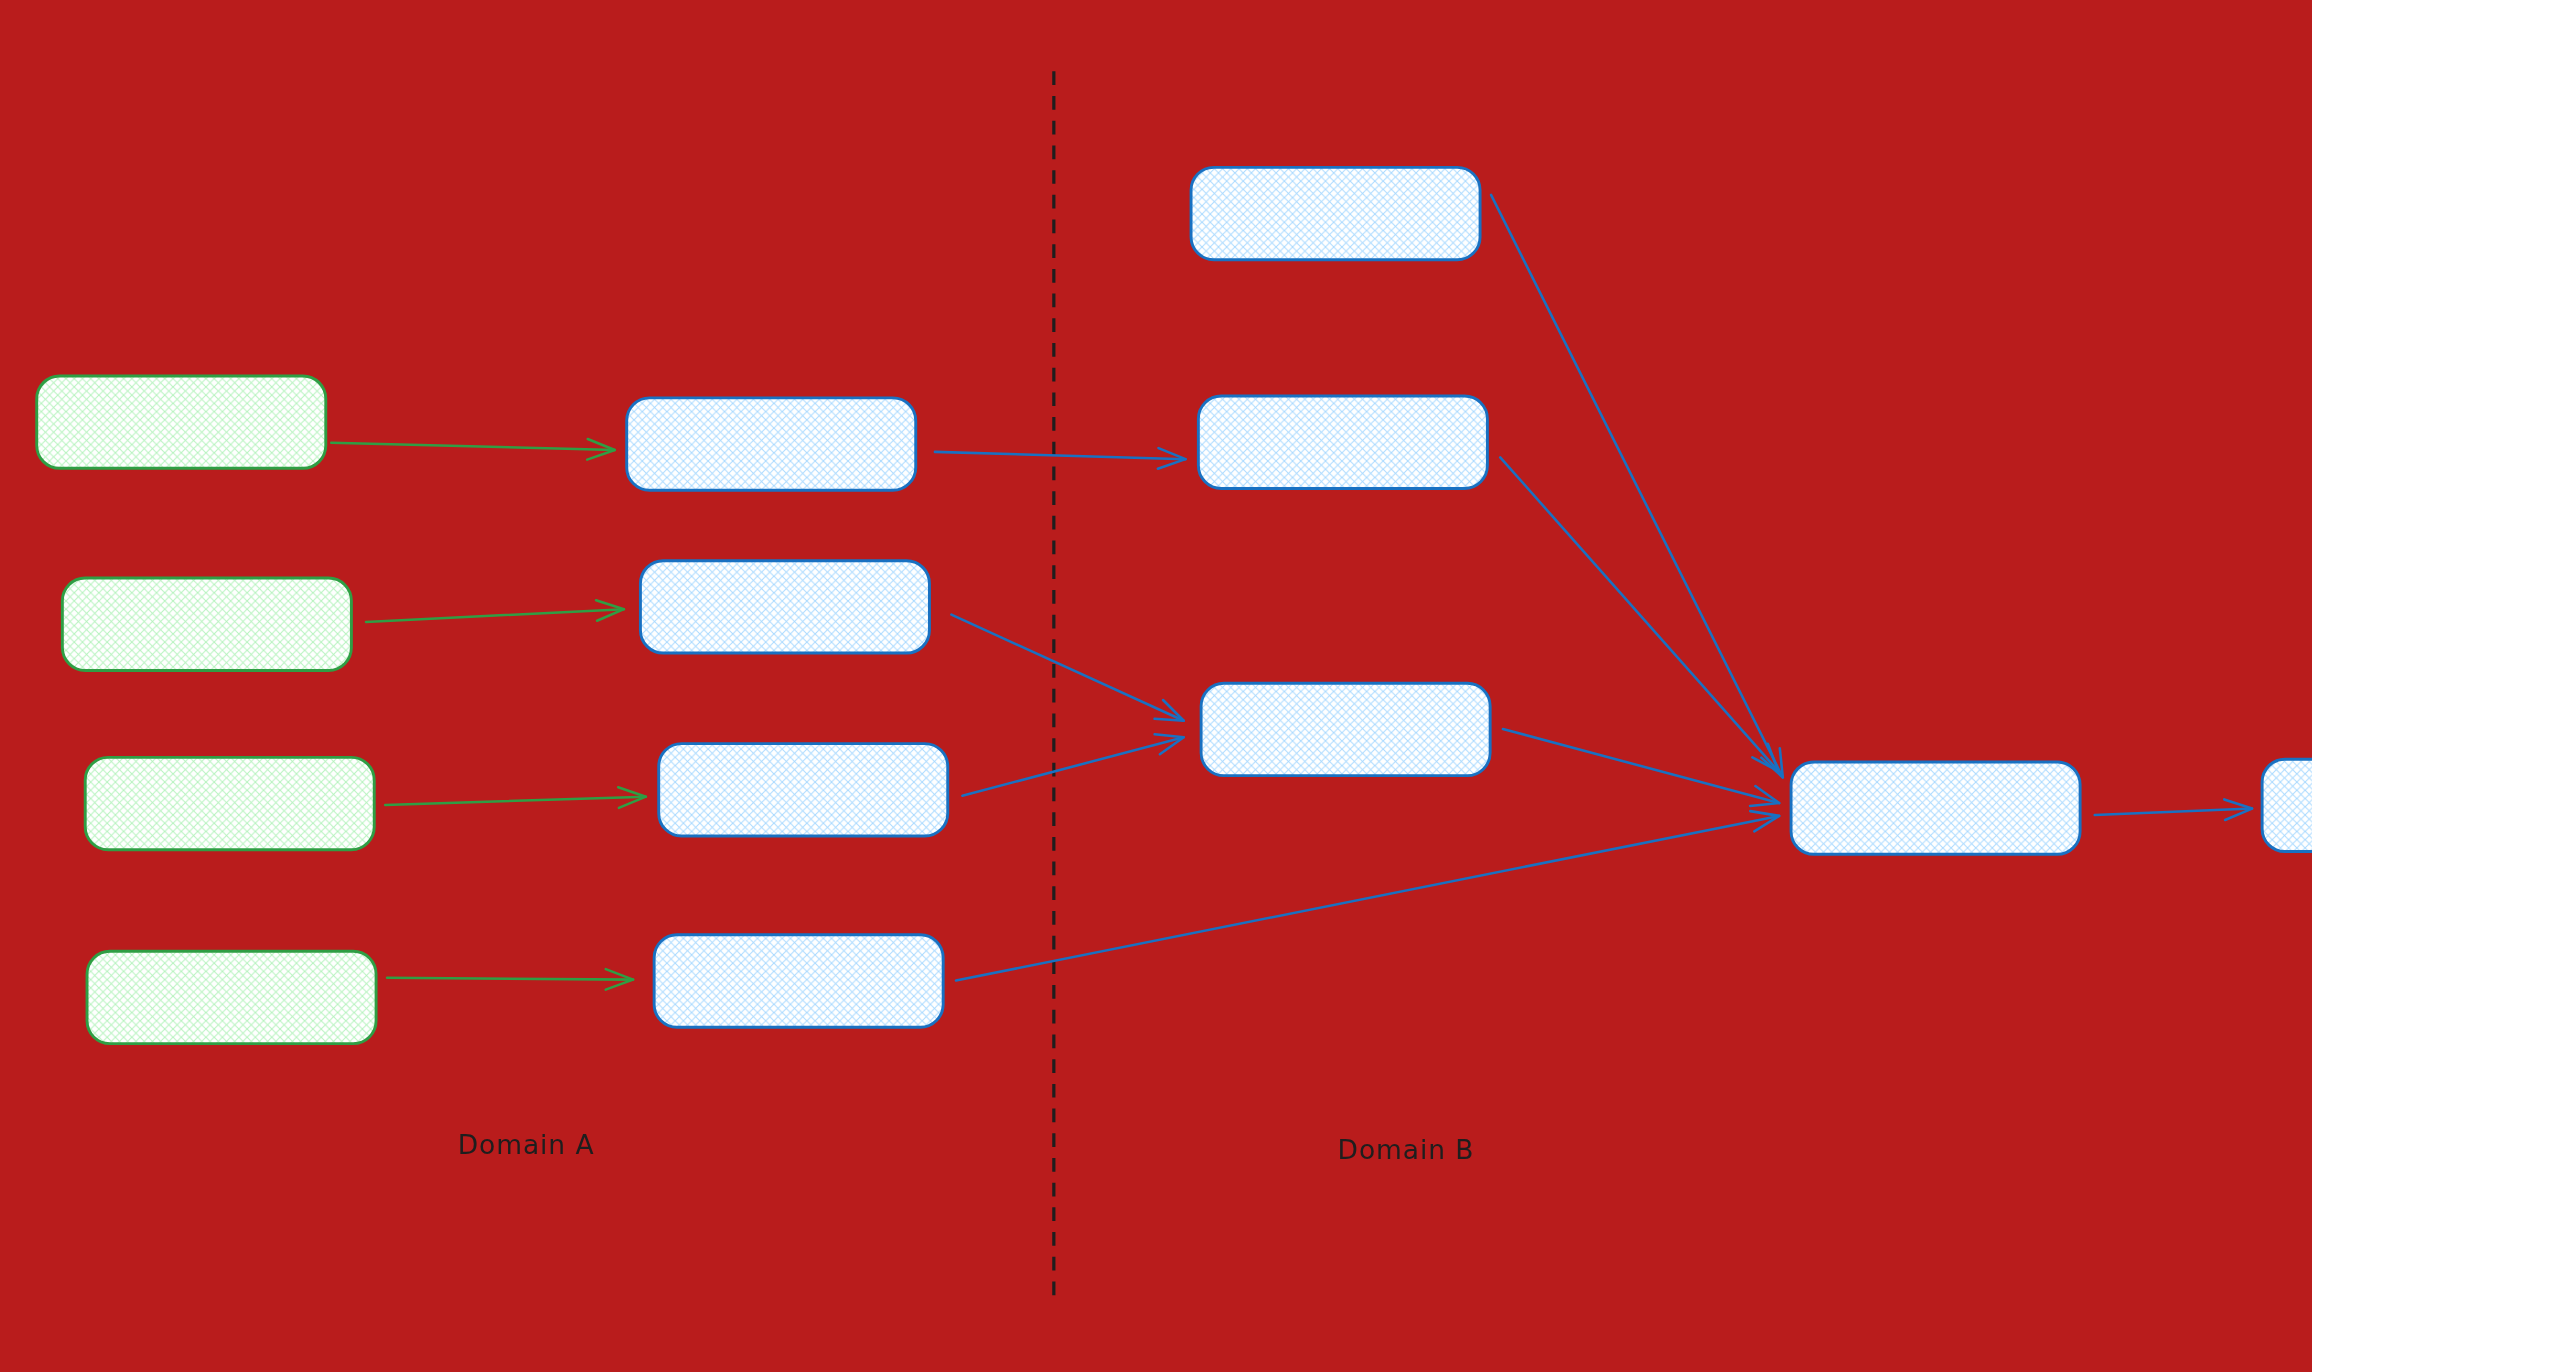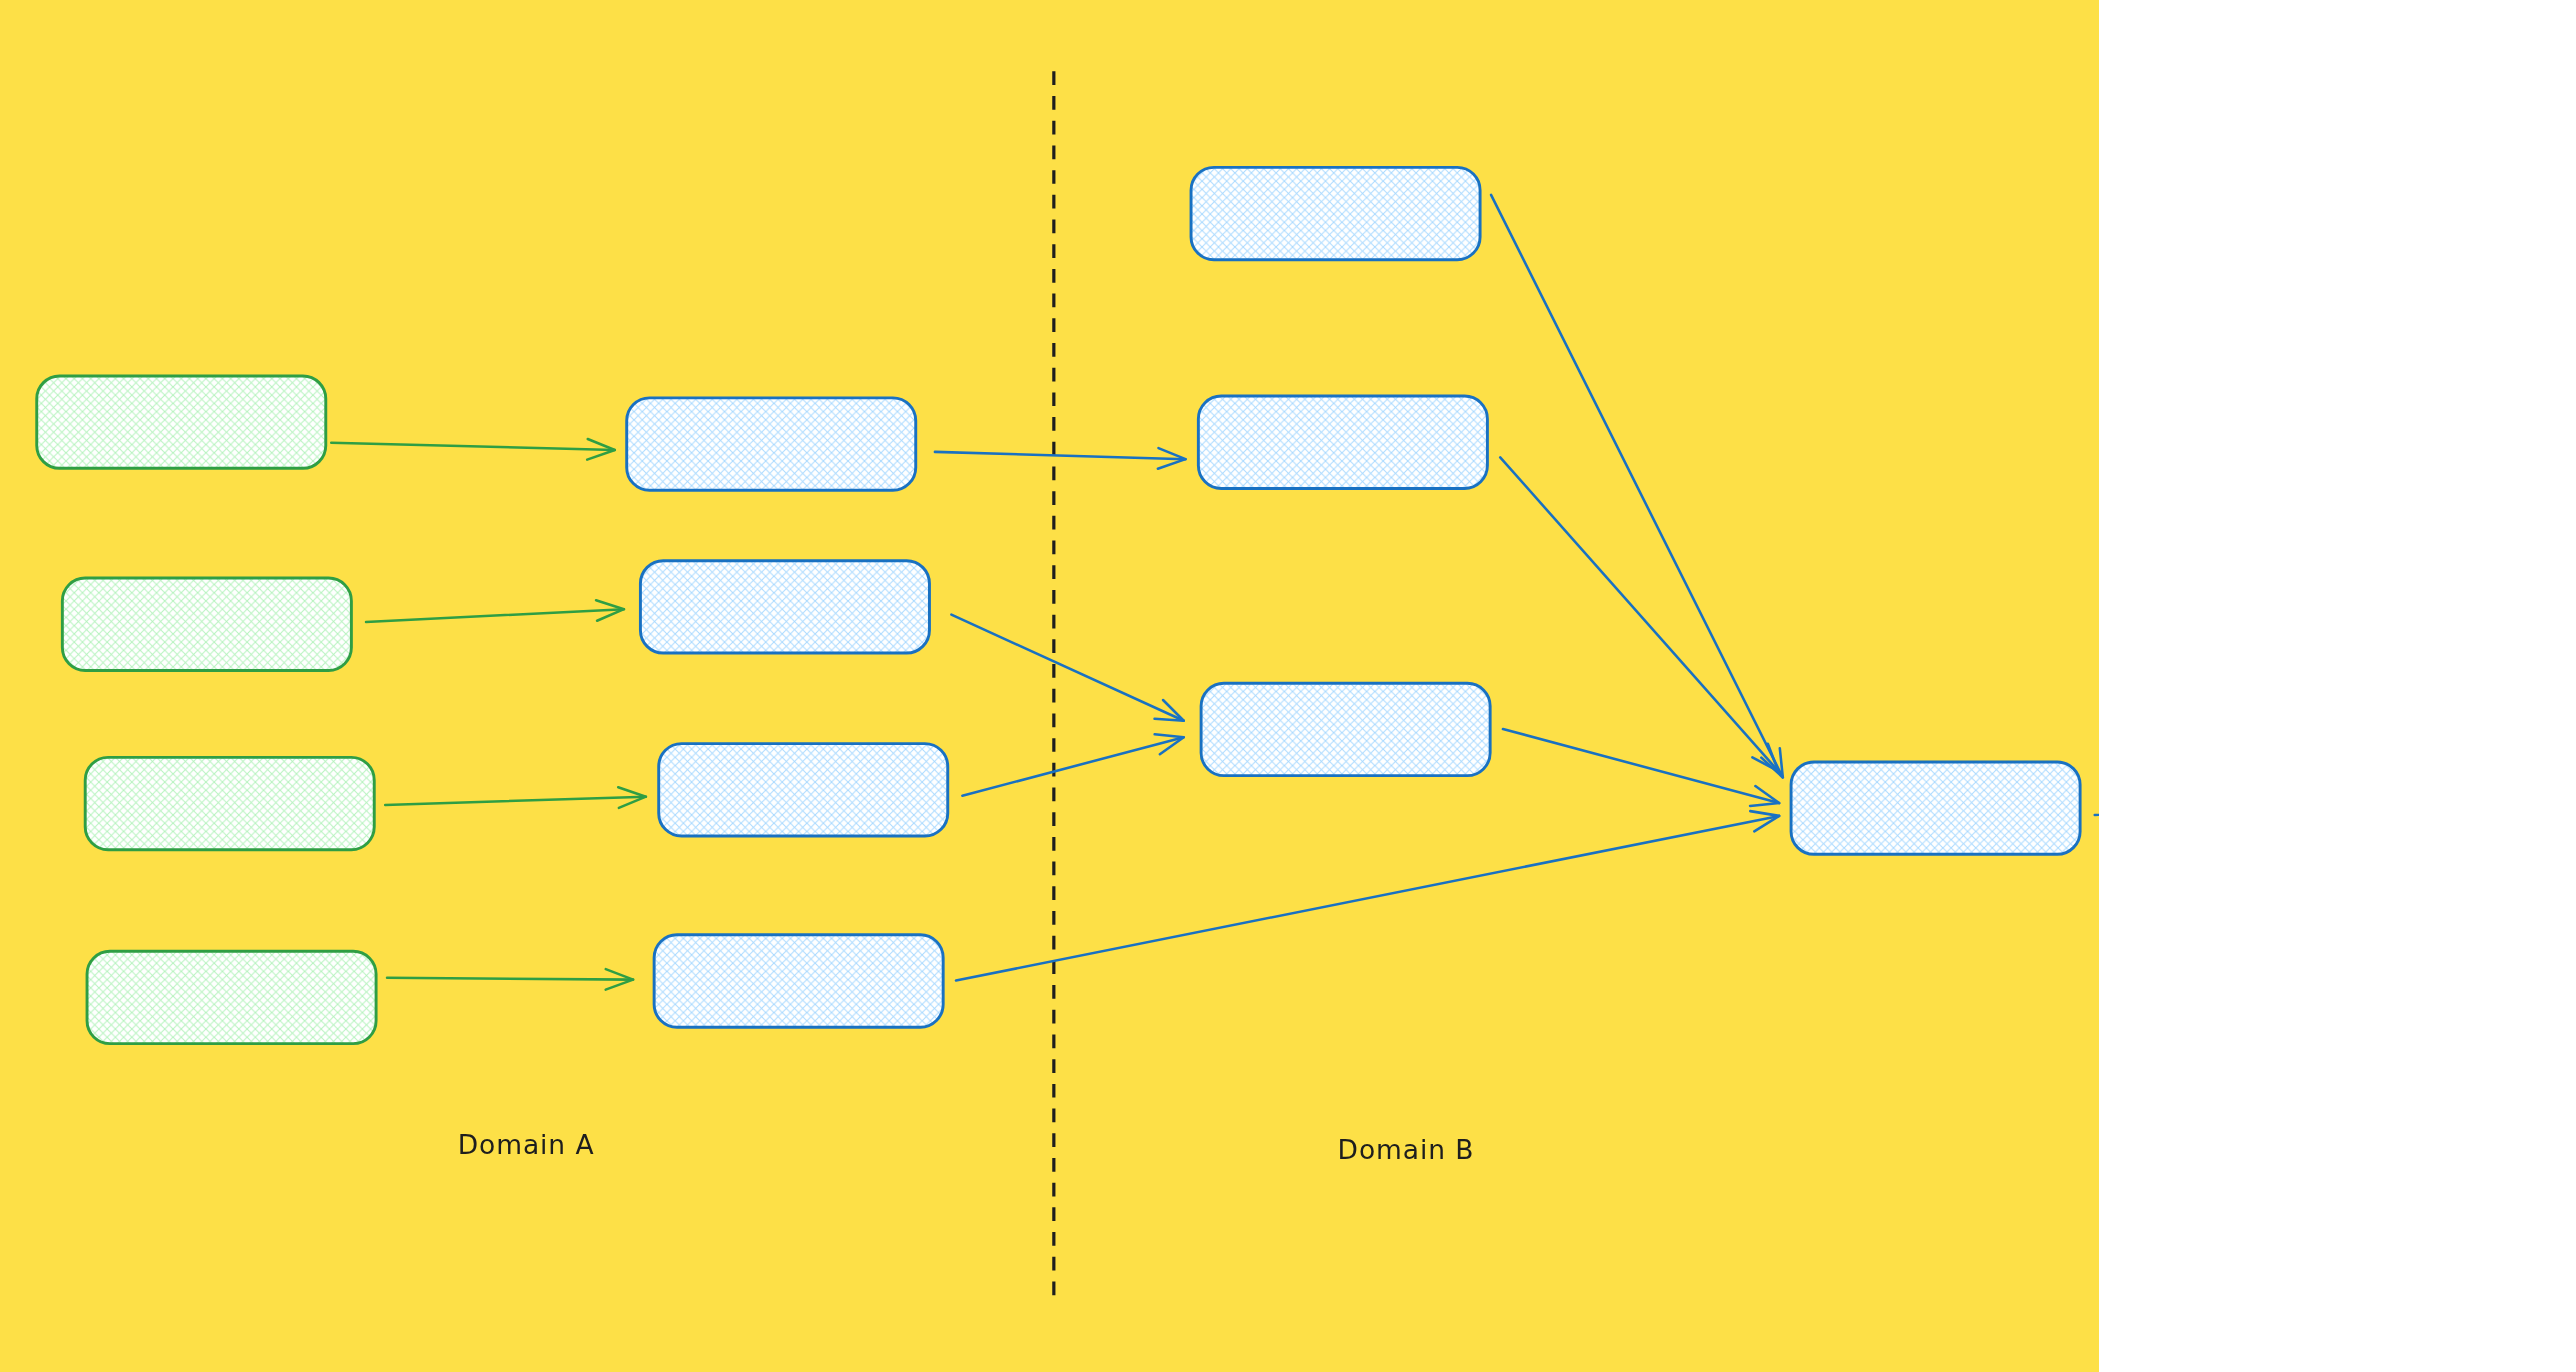--- a/index.html
+++ b/index.html
@@ -3,23 +3,23 @@
 <meta charset="utf-8">
 <style>
   html, body {
     margin: 0;
     padding: 0;
     background: #ffffff;
     font-family: "DejaVu Sans", "Liberation Sans", sans-serif;
   }
   .canvas-wrap {
     position: relative;
-    width: 2099px;
+    width: 2312px;
     height: 1372px;
-    background: #fde047;
+    background: #b91c1c;
     overflow: hidden;
   }
   svg.diagram {
     position: absolute;
     left: 0;
     top: 0;
     width: 2576px;
     height: 1372px;
     display: block;
   }

